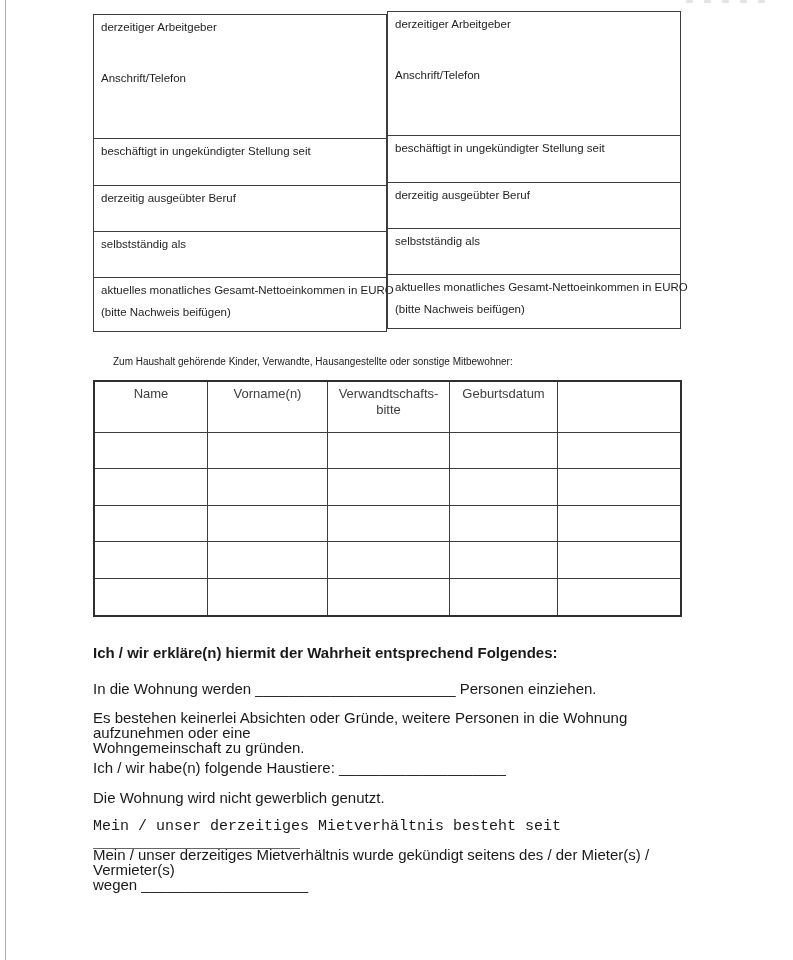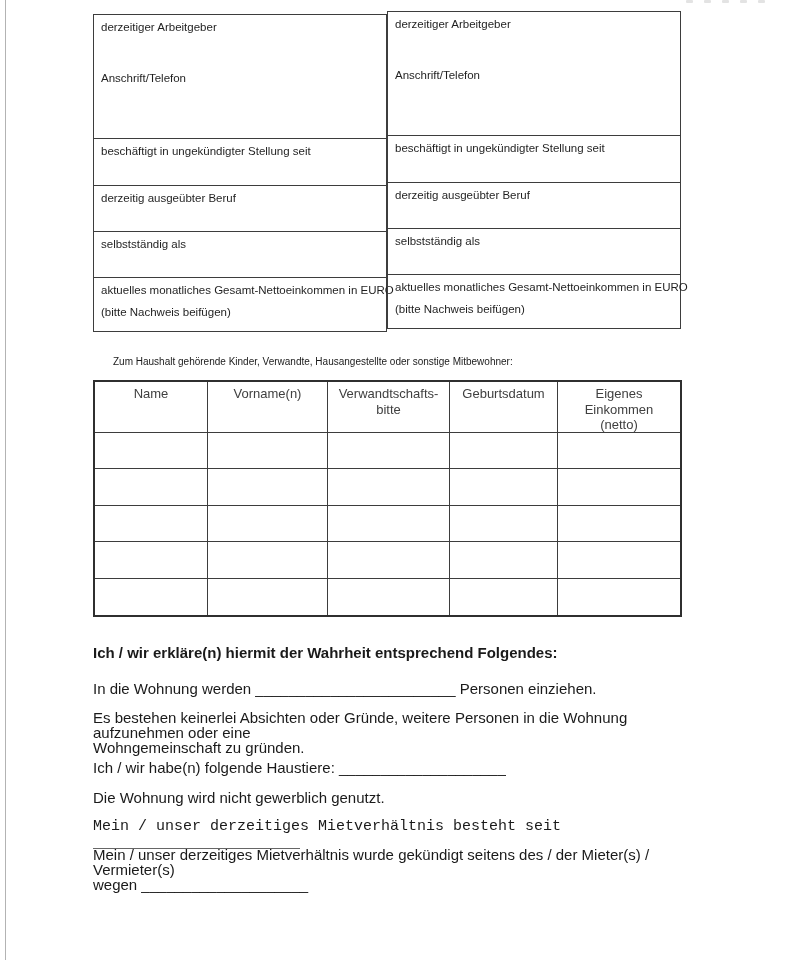--- a/index.html
+++ b/index.html
@@ -134,23 +134,20 @@
   </div>
 
   <div class="hh-heading">Zum Haushalt gehörende Kinder, Verwandte, Hausangestellte oder sonstige Mitbewohner:</div>
 
   <div class="hh-table">
     <div class="hh-cell hh-head">Name</div>
     <div class="hh-cell hh-head">Vorname(n)</div>
     <div class="hh-cell hh-head">Verwandtschafts-
 bitte</div>
     <div class="hh-cell hh-head">Geburtsdatum</div>
-    <div class="hh-cell hh-head">Eigenes
-Einkommen
-(netto)</div>
 
     <div class="hh-cell"></div>
     <div class="hh-cell"></div>
     <div class="hh-cell"></div>
     <div class="hh-cell"></div>
     <div class="hh-cell"></div>
 
     <div class="hh-cell"></div>
     <div class="hh-cell"></div>
     <div class="hh-cell"></div>

